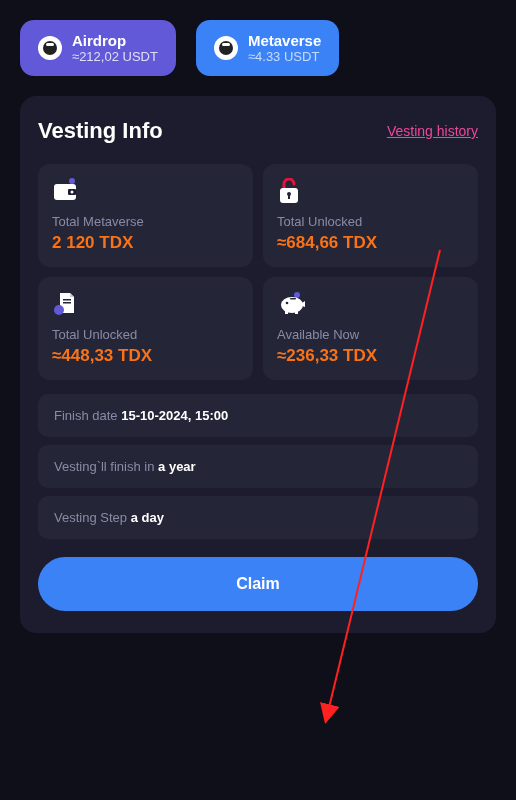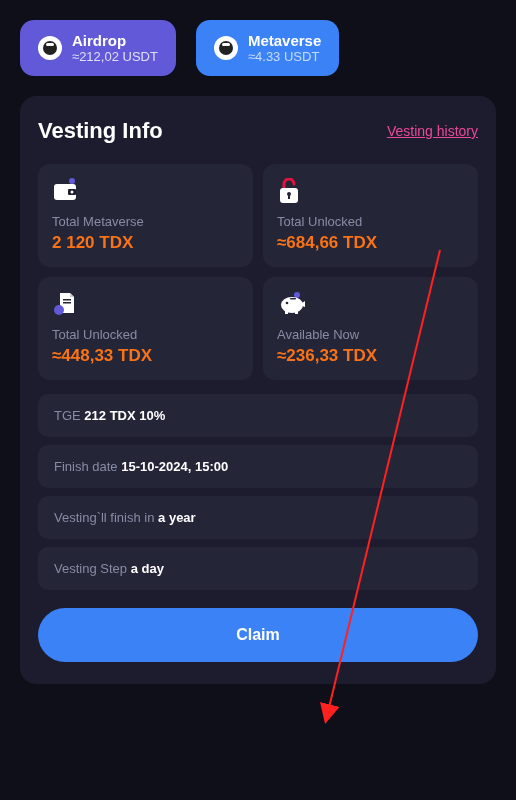--- a/index.html
+++ b/index.html
@@ -243,23 +243,20 @@
           <rect x="13" y="7" width="6" height="1.5" rx="0.7" fill="#252538"></rect>
         </svg>
       </div>
       <div class="stat-label">Available Now</div>
       <div class="stat-value">≈236,33 TDX</div>
     </div>
   </div>
 
   <div class="info-rows">
     <div class="info-row">
-      <span>TGE </span><span class="highlight">212 TDX 10%</span>
-    </div>
-    <div class="info-row">
       <span>Finish date </span><span class="highlight">15-10-2024, 15:00</span>
     </div>
     <div class="info-row">
       <span>Vesting`ll finish in </span><span class="highlight">a year</span>
     </div>
     <div class="info-row">
       <span>Vesting Step </span><span class="highlight">a day</span>
     </div>
   </div>
 

